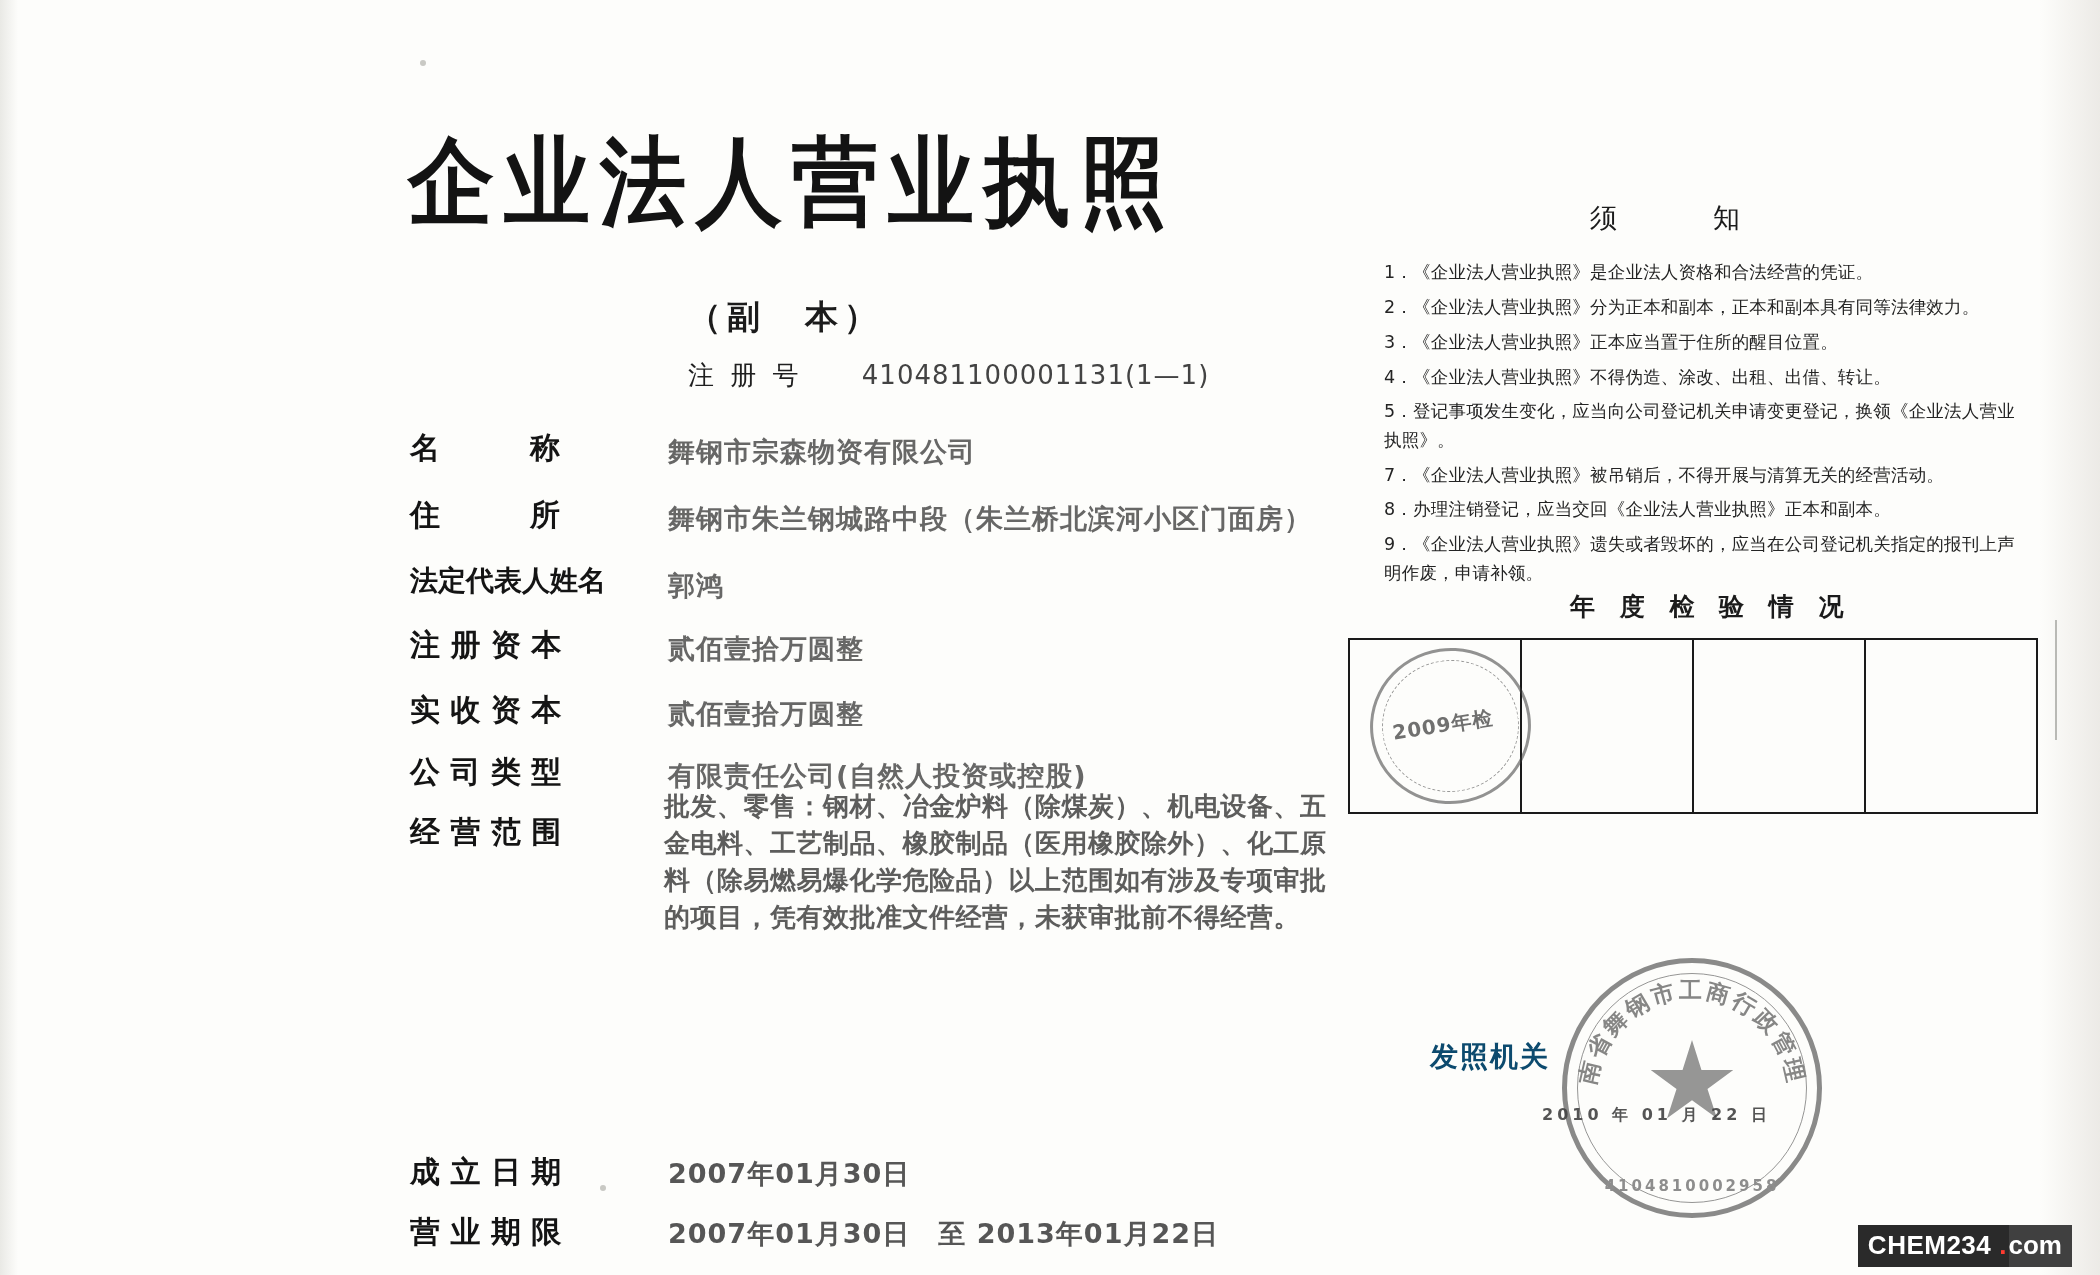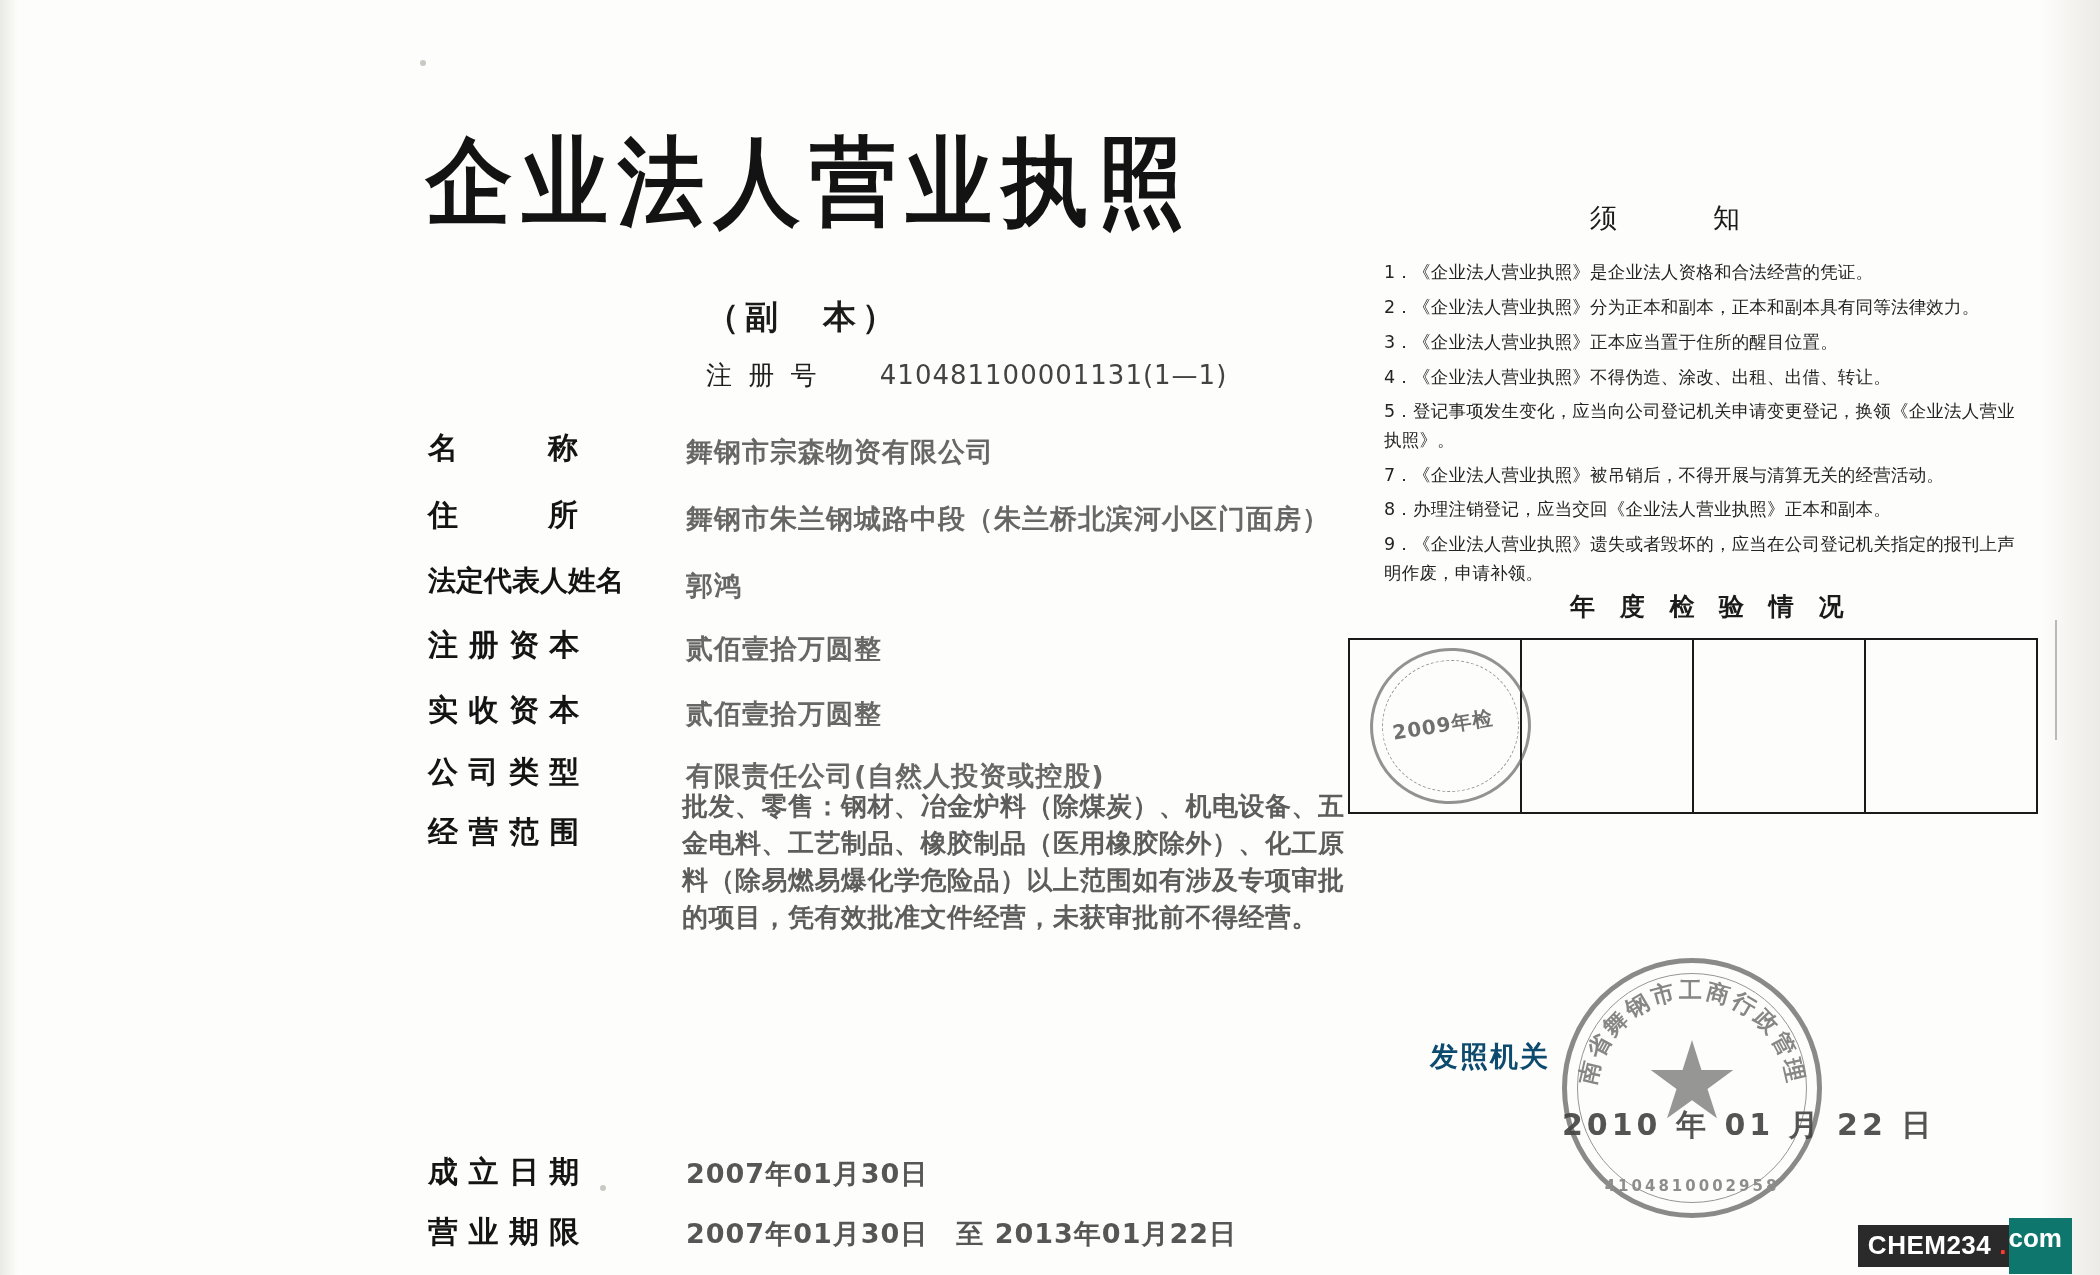--- a/index.html
+++ b/index.html
@@ -40,21 +40,21 @@
     left: 2055px;
     top: 620px;
     width: 2px;
     height: 120px;
     background: #b9b9b5;
   }
 
   
   .left-panel {
     position: absolute;
-    left: 18px; top: 0;
+    left: 0; top: 0;
     width: 1330px;
     height: 968px;
   }
 
   .cert-title {
     position: absolute;
     left: 408px;
     top: 118px;
     font-size: 86px;
     font-weight: bold;
@@ -251,27 +251,26 @@
     font-weight: bold;
     color: #0c4a6e;
     letter-spacing: 2px;
     white-space: nowrap;
   }
 
   .issue-date {
     position: absolute;
     left: 212px;
     top: 1105px;
-    font-size: 30px;
+    font-size: 16px;
     color: #2b2b2b;
     opacity: 0.8;
     letter-spacing: 4px;
     white-space: nowrap;
     font-weight: 600;
-    margin-left: 20px;
   }
 
   
   .stamp-annual {
     position: absolute;
     left: 40px;
     top: 648px;
     width: 155px;
     height: 150px;
     border-radius: 50%;
@@ -370,25 +369,25 @@
   }
   .wm-dot {
     background: #2a2a2a;
     color: #ff3b30;
     font-size: 26px;
     font-weight: bold;
     padding: 5px 2px 6px 0;
     font-family: "Liberation Sans", sans-serif;
   }
   .wm-com {
-    background: #0f766e;
+    background: #404040;
     color: #ffffff;
     font-size: 26px;
     font-weight: bold;
-    padding: 5px 10px 20px 0;
+    padding: 5px 10px 6px 0;
     font-family: "Liberation Sans", sans-serif;
   }
 
   .corner-mark {
     position: absolute;
     width: 6px;
     height: 6px;
     background: #c9c9c4;
     border-radius: 50%;
   }

